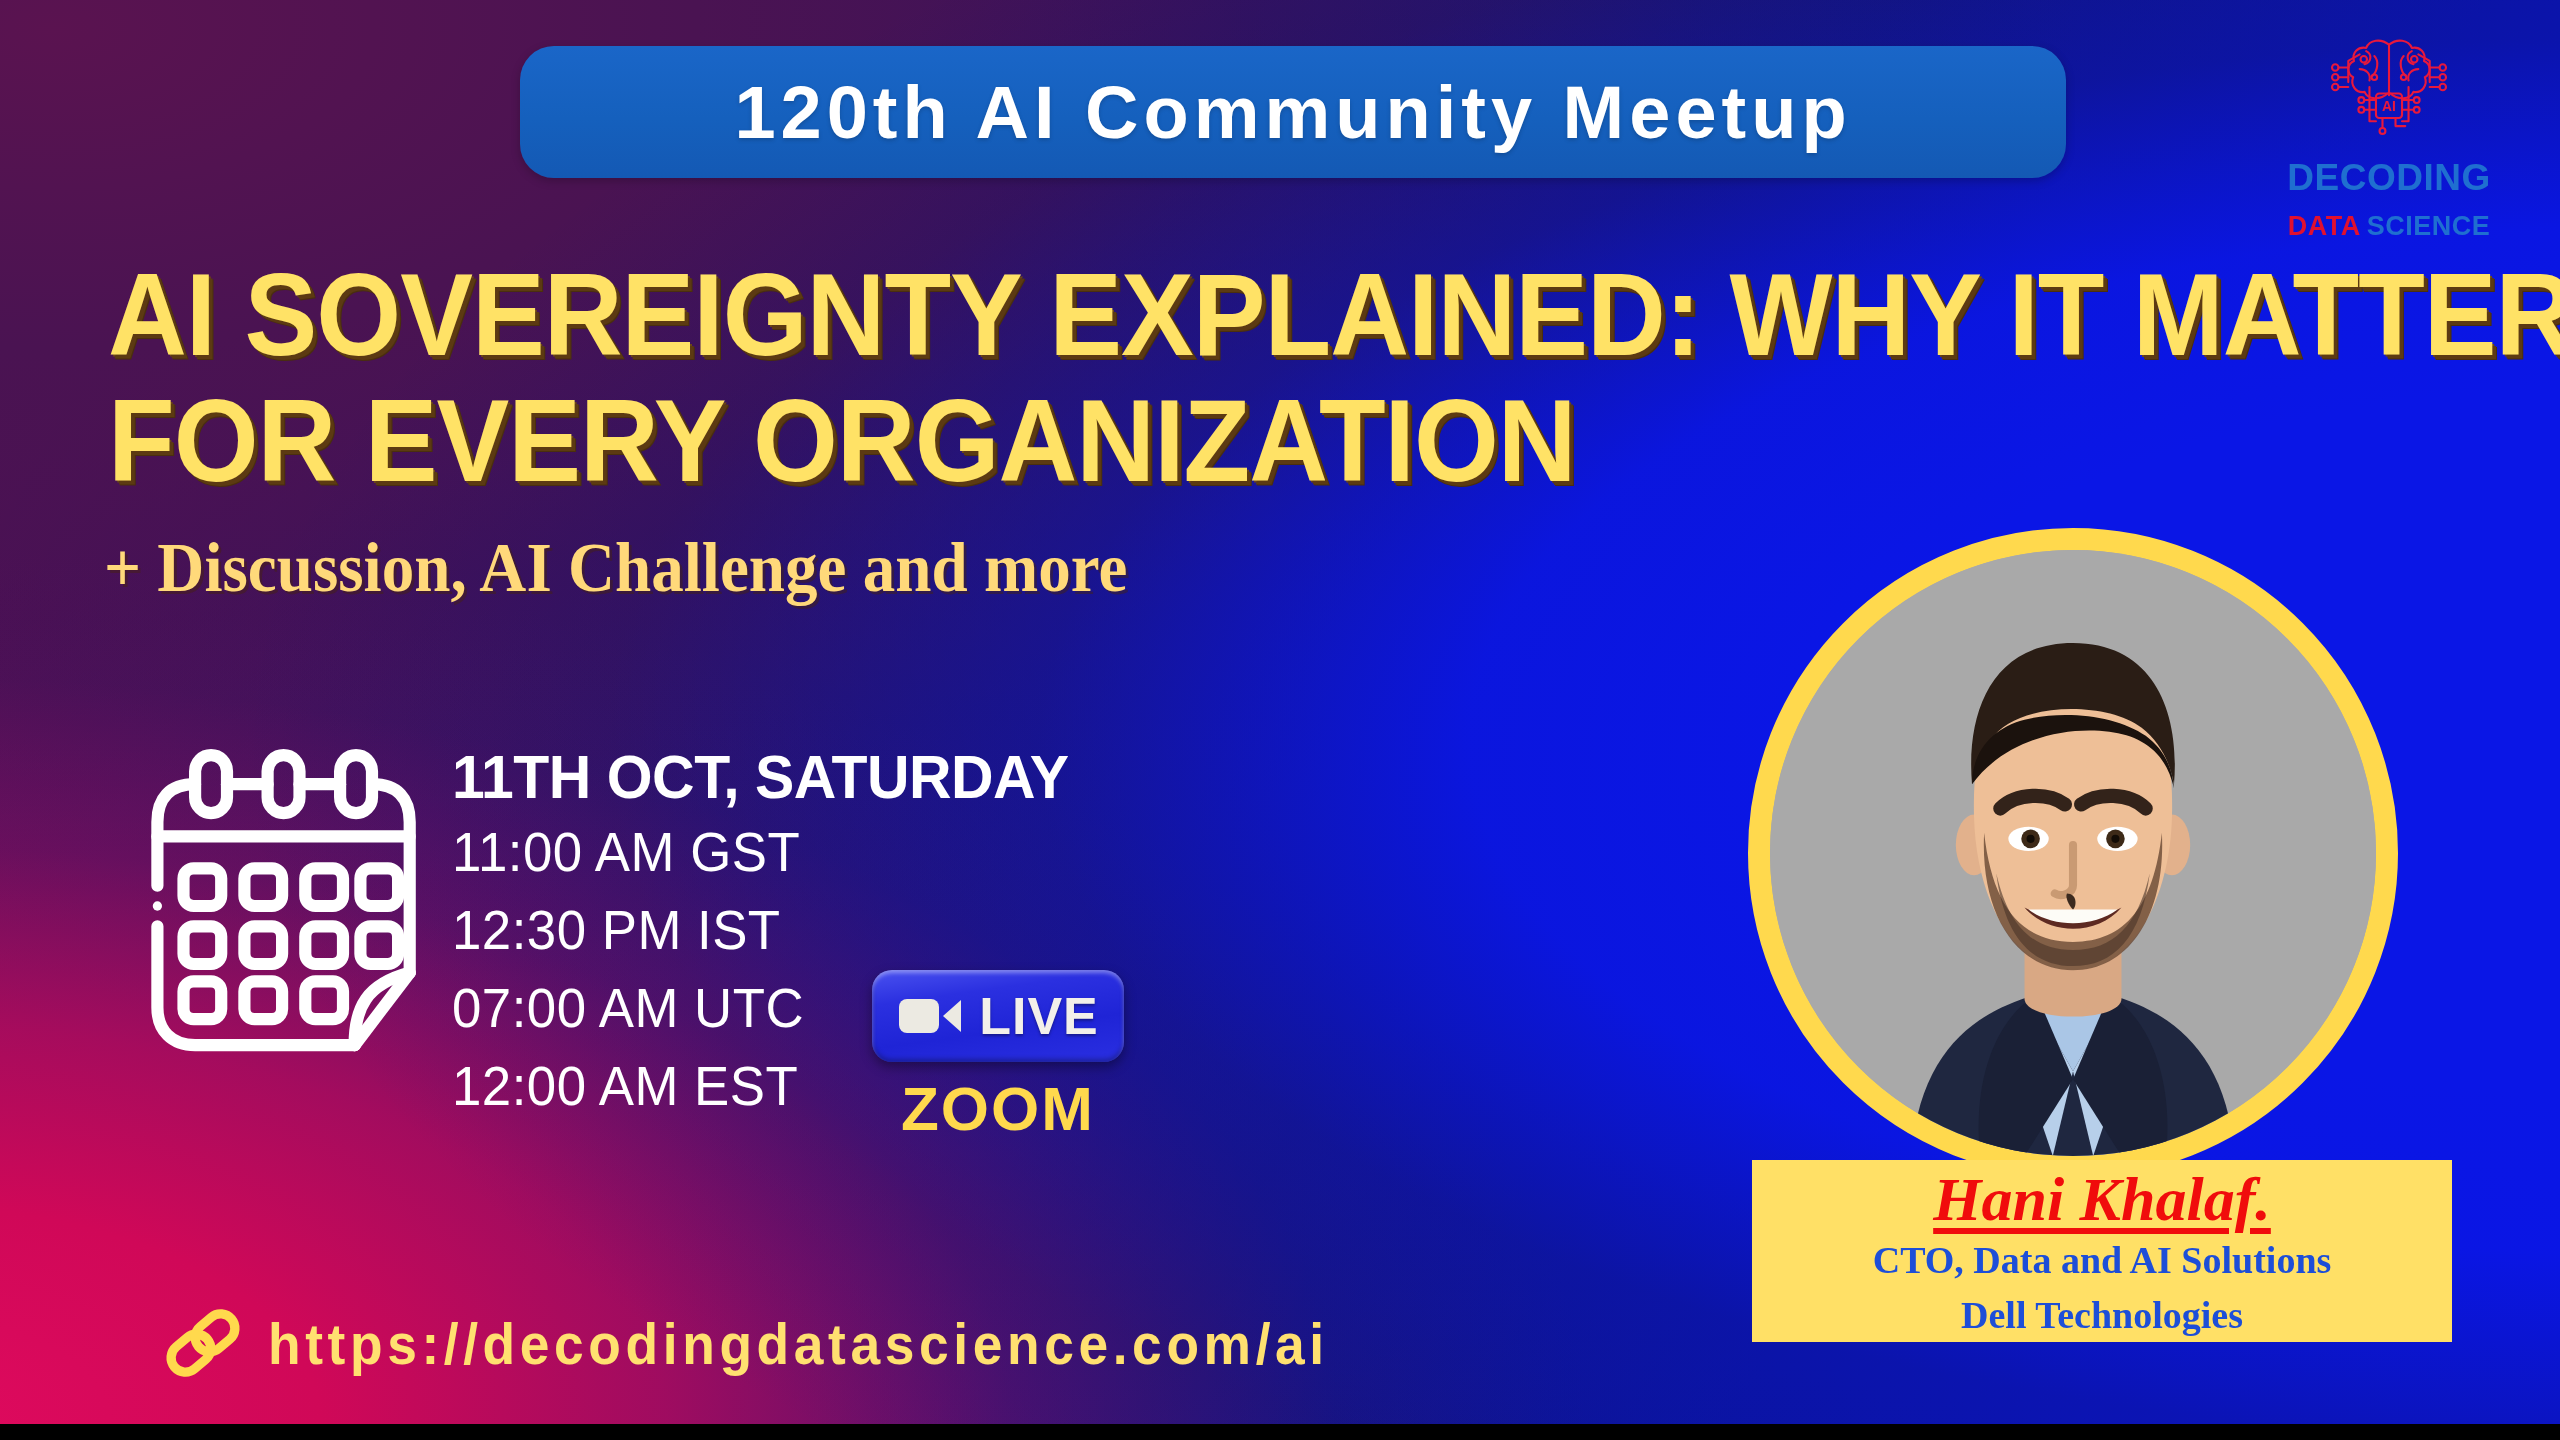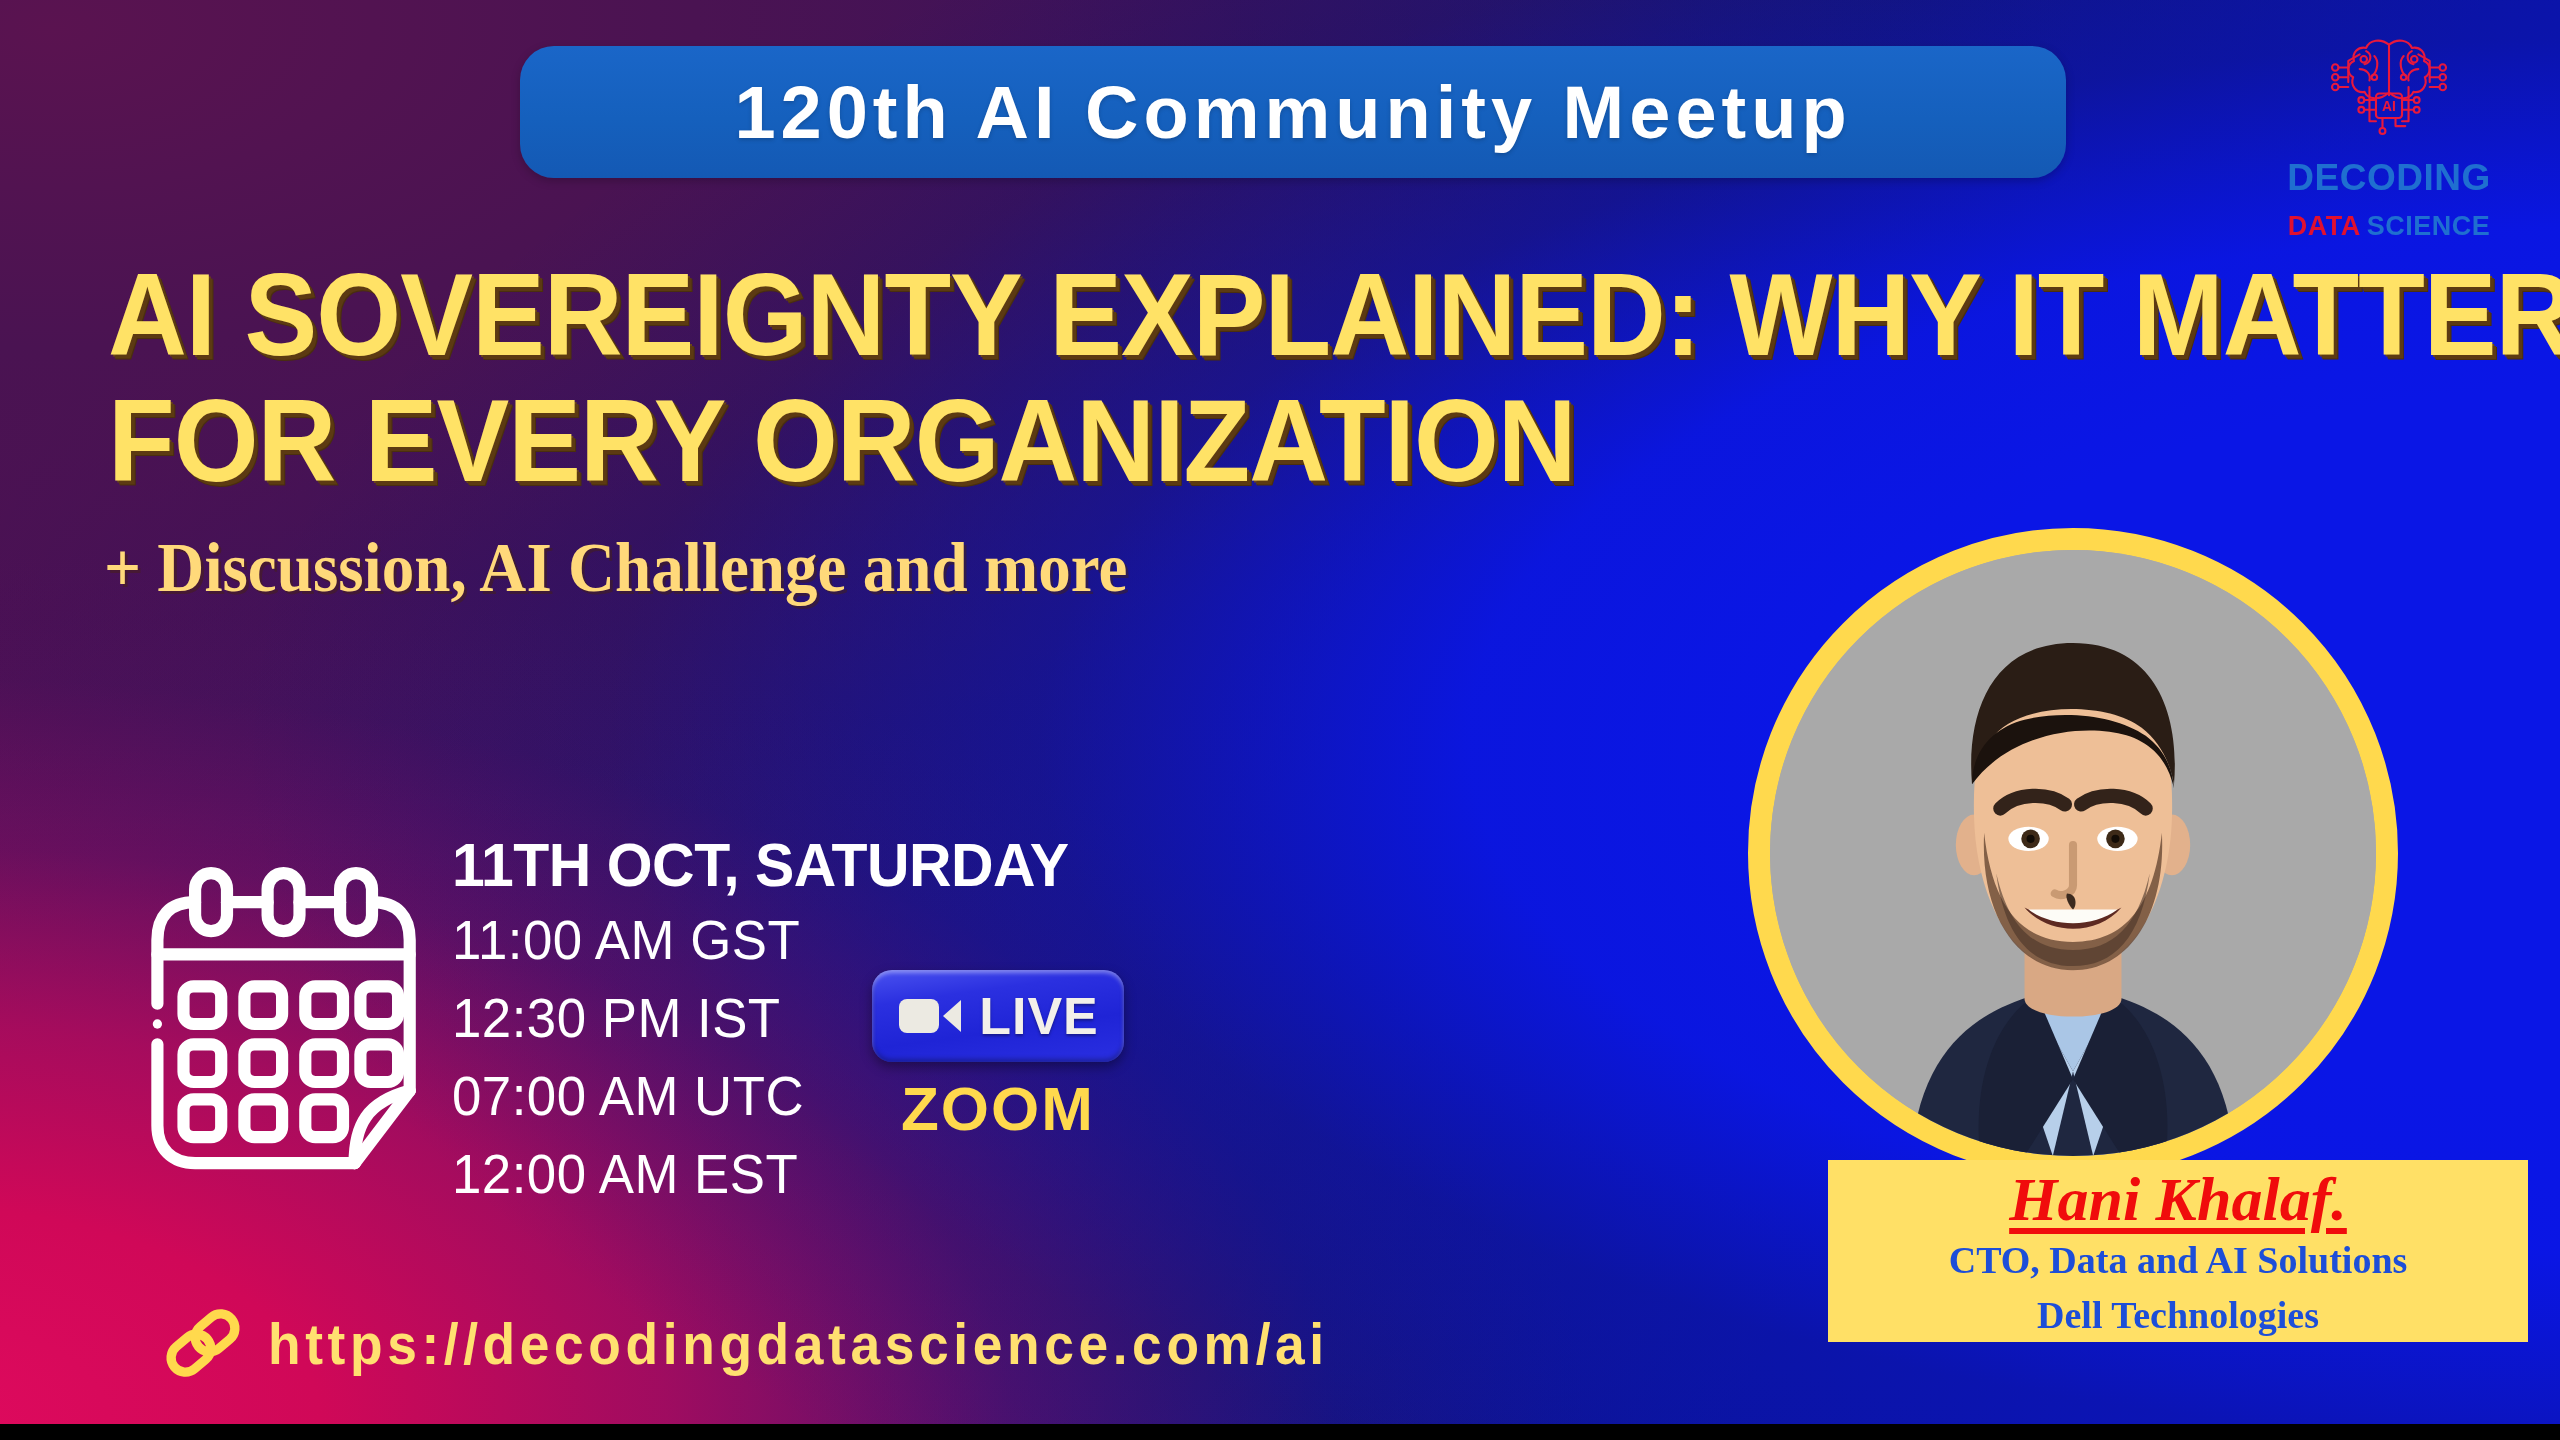--- a/index.html
+++ b/index.html
@@ -109,23 +109,23 @@
     transform: scaleX(0.93);
     transform-origin: left center;
     white-space: nowrap;
     text-shadow: 3px 3px 0 rgba(70,35,10,0.45);
   }
 
   
   .datetime {
     position: absolute;
     left: 140px;
-    top: 828px;
-    display: flex;
-    align-items: center;
+    top: 740px;
+    display: flex;
+    align-items: flex-start;
   }
   .cal-icon { width: 290px; height: 320px; flex: 0 0 auto; margin-top: 6px; }
   .dt-text { margin-left: 22px; padding-top: 4px; }
   .dt-date {
     color: #ffffff;
     font-size: 62px;
     font-weight: bold;
     letter-spacing: -0.5px;
     transform: scaleX(0.95);
     transform-origin: left center;
@@ -214,21 +214,21 @@
     border-radius: 50%;
     border: 22px solid #ffd94d;
     background: #a9a9a9;
     overflow: hidden;
     box-sizing: border-box;
   }
   .portrait { width: 100%; height: 100%; display: block; }
 
   .speaker-card {
     position: absolute;
-    left: 1828px;
+    left: 1752px;
     top: 1160px;
     width: 700px;
     height: 182px;
     background: #ffe066;
     display: flex;
     flex-direction: column;
     align-items: center;
     justify-content: center;
     padding-top: 6px;
     box-sizing: border-box;

